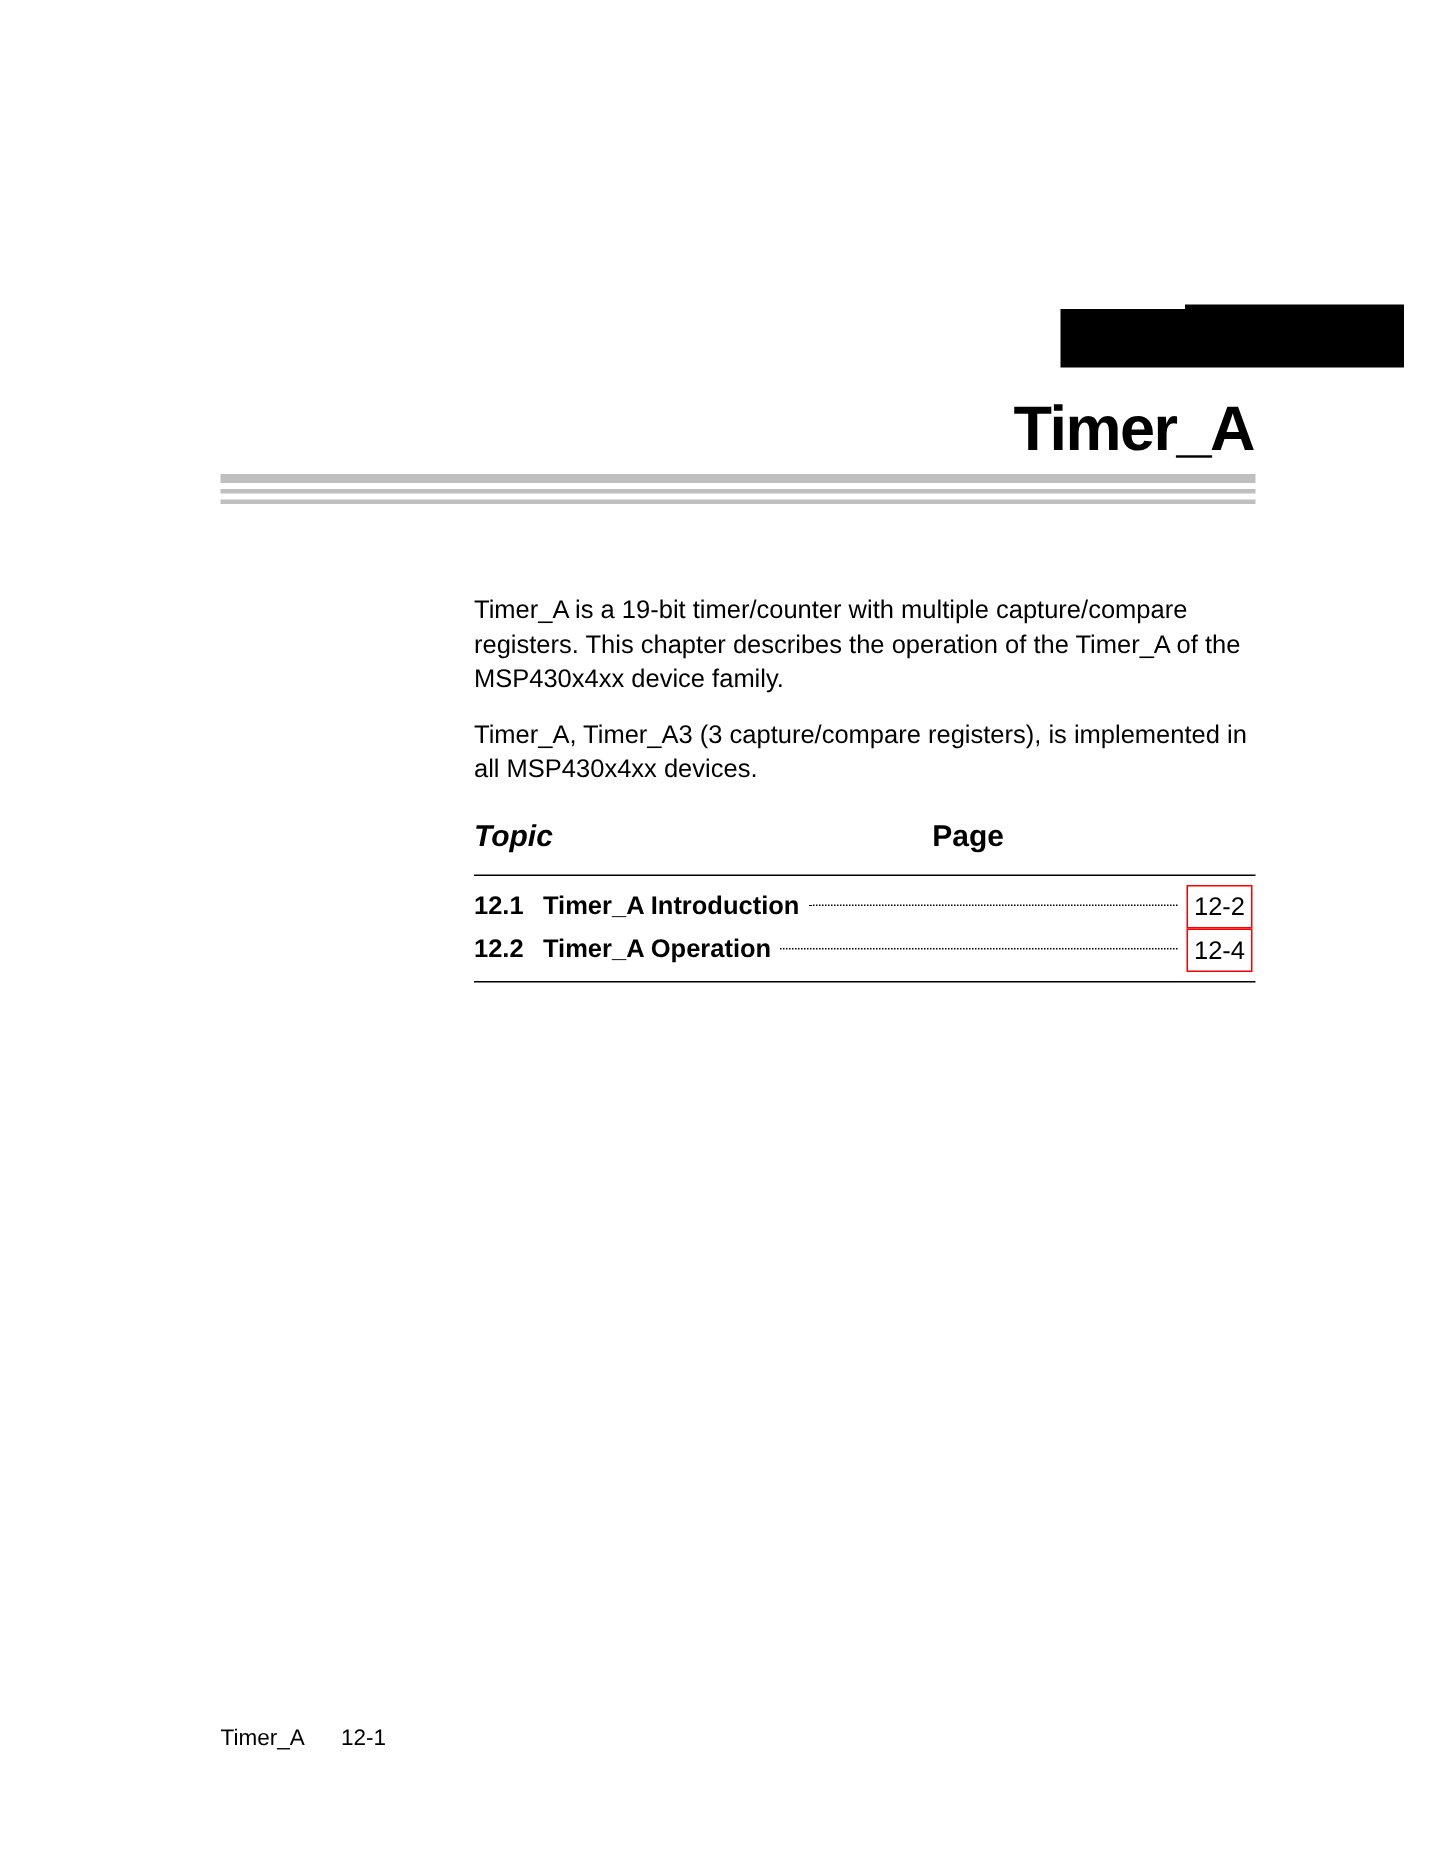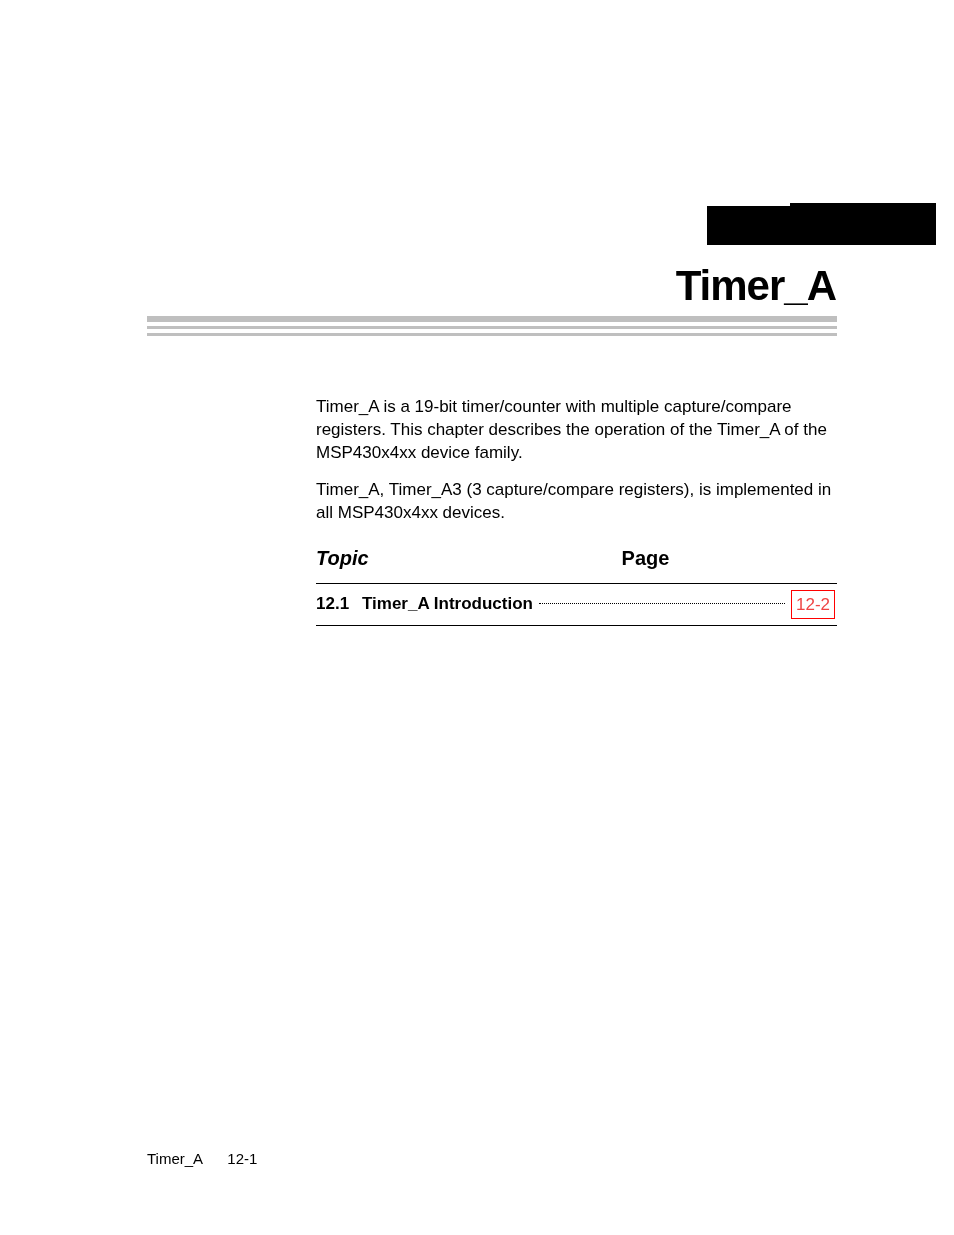--- a/index.html
+++ b/index.html
@@ -106,21 +106,21 @@
     border-bottom: 1.5px dotted #000;
     margin: 0 6px 4px 6px;
     height: 0.8em;
   }
   .toc-page {
     flex: 0 0 auto;
     border: 1.5px solid #f00;
     padding: 0 4px;
     min-width: 38px;
     text-align: right;
-    color: #ef4444;
+    color: #000000;
     font-weight: normal;
   }
 
   .footer {
     position: absolute;
     left: 147px;
     top: 1150px;
     width: 690px;
     text-align: left;
     font-size: 15px;
@@ -151,19 +151,25 @@
   <span style="display:inline-block;width:180px;text-align:left;">Page</span>
 </div>
 
 <div class="toc-box">
   <div class="toc-row">
     <span class="toc-num">12.1</span>
     <span class="toc-title">Timer_A Introduction</span>
     <span class="toc-leader"></span>
     <a class="toc-page">12-2</a>
   </div>
+  <div class="toc-row">
+    <span class="toc-num">12.2</span>
+    <span class="toc-title">Timer_A Operation</span>
+    <span class="toc-leader"></span>
+    <a class="toc-page">12-4</a>
+  </div>
 </div>
 
 <div class="footer">
   <span>Timer_A</span>
   &nbsp;&nbsp;&nbsp;&nbsp;
   <span>12-1</span>
 </div>
 
 </body></html>

